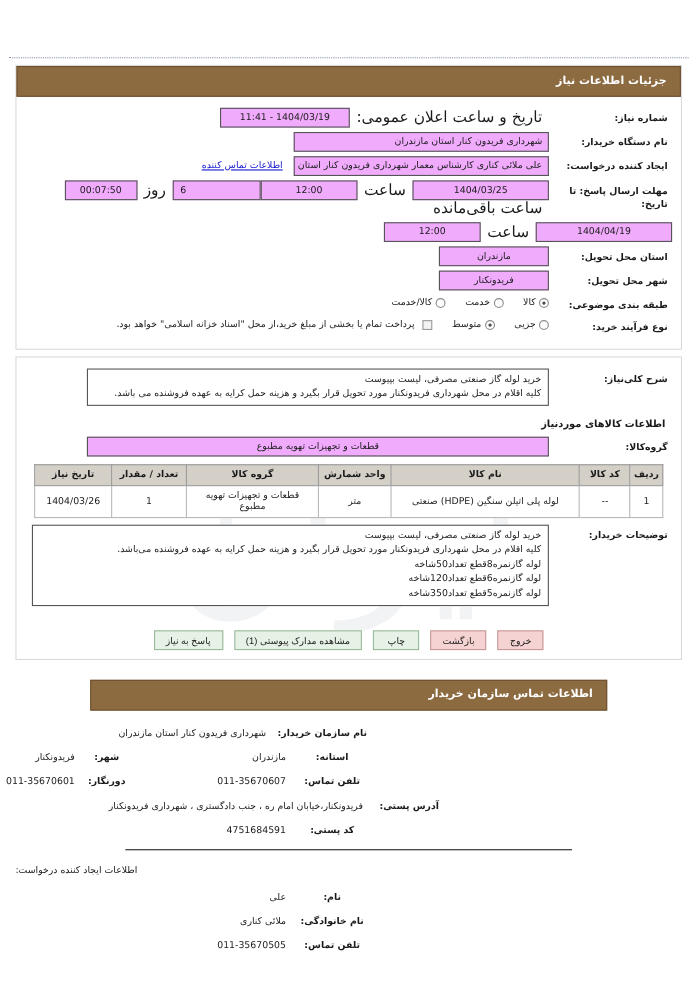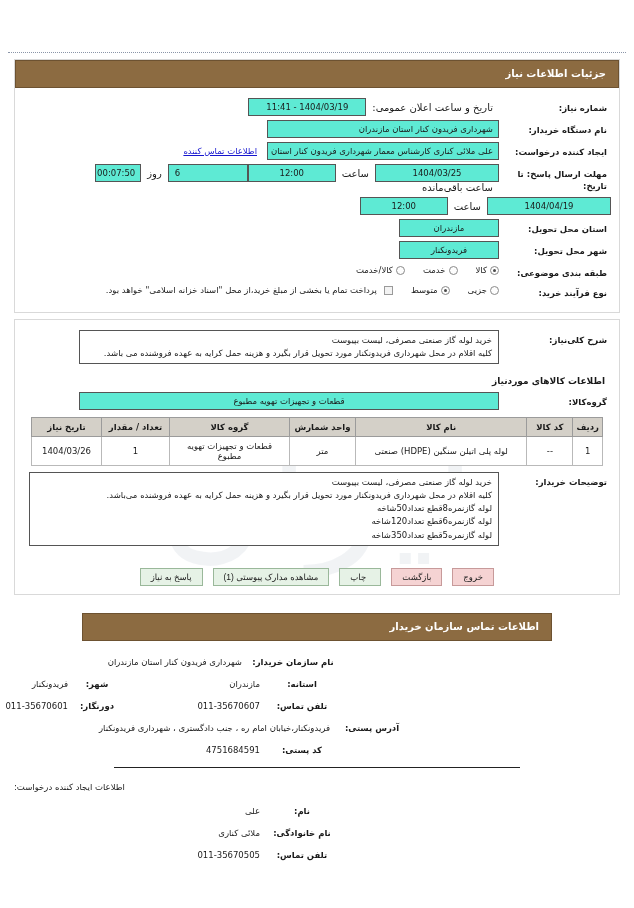--- a/index.html
+++ b/index.html
@@ -87,45 +87,45 @@
     flex: 1;
     display: flex;
     flex-direction: row;
     align-items: center;
     justify-content: flex-start;
     flex-wrap: wrap;
     gap: 0px;
   }
   .box {
     border: 1px solid #555;
-    background: #5eead4;
+    background: #f0abfc;
     height: 18px;
     line-height: 16px;
     font-size: 8.5px;
     padding: 0 5px;
     text-align: left;
     color: #1a1a1a;
     white-space: nowrap;
     overflow: hidden;
     display: inline-block;
   }
   .box.rtltext { text-align: right; direction: rtl; }
   .w-needno  { width: 182px; text-align: center; }
   .w-date    { width: 118px; text-align: center; }
   .w-org     { width: 232px; }
   .w-creator { width: 232px; }
   .w-mdate   { width: 124px; text-align: center; }
   .w-time    { width: 88px;  text-align: center; }
   .w-days    { width: 80px;  text-align: left; padding-left:6px;}
-  .w-rem     { width: 46px;  text-align: center; margin-left: 25px; }
+  .w-rem     { width: 66px;  text-align: center; margin-left: 25px; }
   .w-prov    { width: 100px; text-align: center; }
   .w-city    { width: 100px; text-align: center; }
 
   .inline-lbl {
-    font-size: 10px;
+    font-size: 14px;
     padding: 0 6px;
     white-space: nowrap;
     color: #1a1a1a;
   }
   .link {
     font-size: 8.5px;
     color: #1515cf;
     text-decoration: underline;
     padding: 0 10px;
     white-space: nowrap;
@@ -204,21 +204,21 @@
   }
   .btn {
     font-size: 8.5px;
     padding: 3px 10px;
     border: 1px solid #9ab89a;
     background: #e6f2e6;
     color: #1a1a1a;
     cursor: pointer;
     white-space: nowrap;
     min-width: 42px;
-    text-align: left;
+    text-align: center;
   }
   .btn.red {
     background: #f5d3d3;
     border: 1px solid #c79a9a;
   }
 
   
   .contact-body { padding: 16px 0 4px 0; }
   .c-row {
     display: flex; flex-direction: row;

